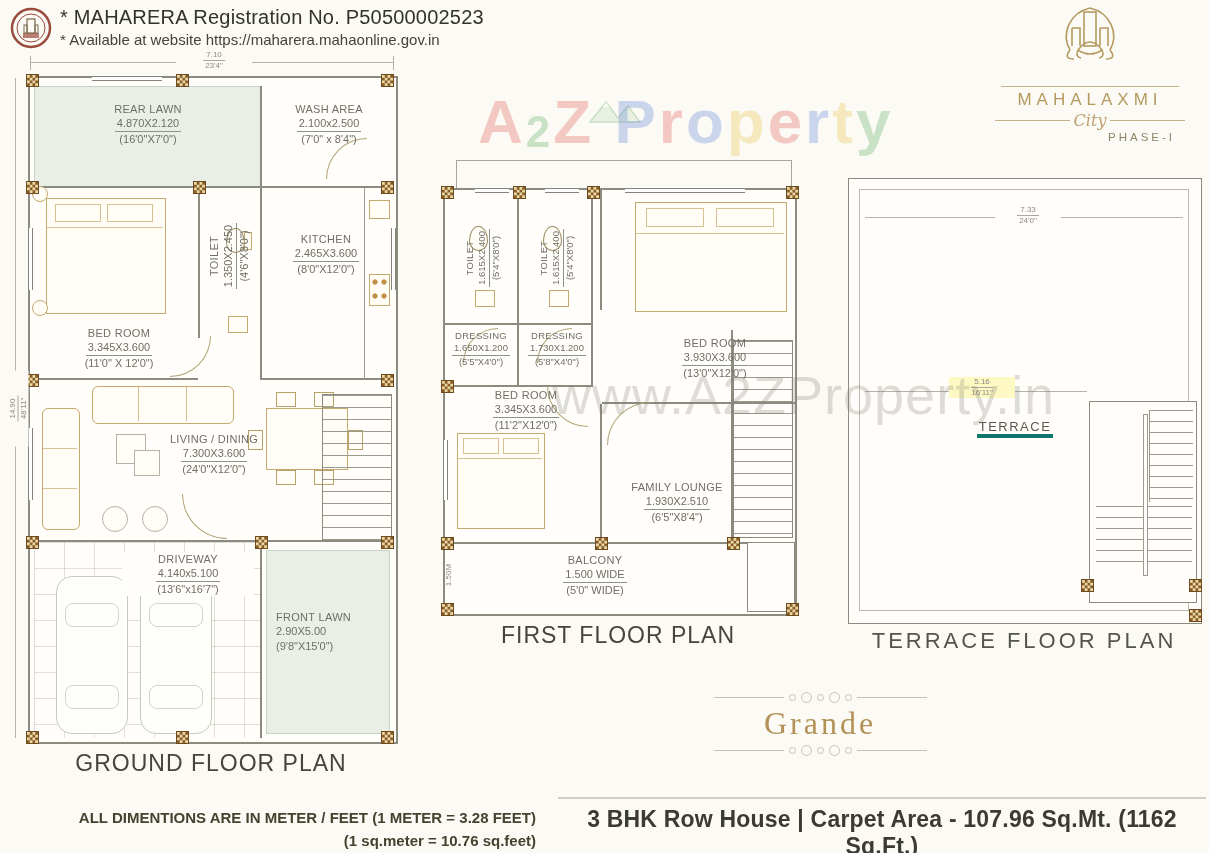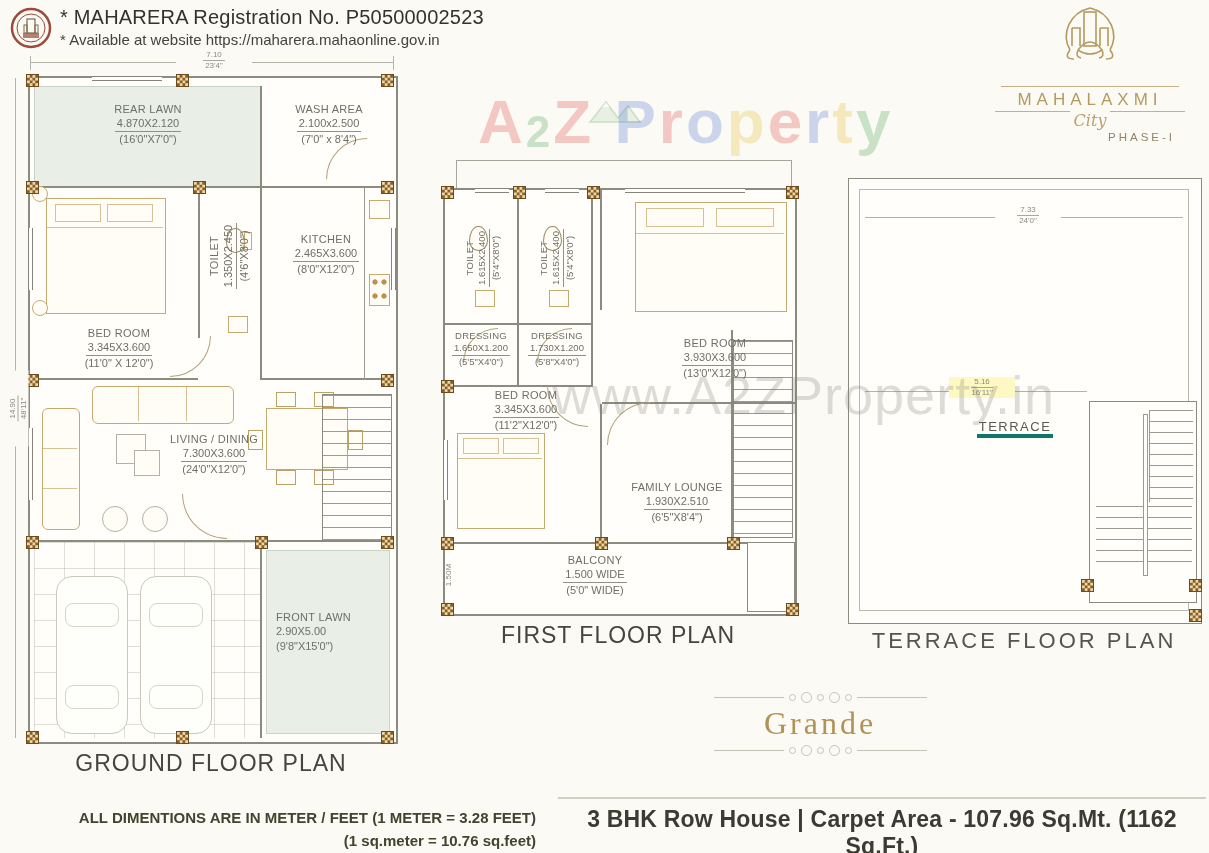--- a/index.html
+++ b/index.html
@@ -9,21 +9,21 @@
   }
   .abs{position:absolute;}
   
   #seal{left:10px;top:7px;width:42px;height:42px;}
   #reg-line1{left:60px;top:6px;font-size:20px;color:#33332c;letter-spacing:.2px;}
   #reg-line2{left:60px;top:31px;font-size:15px;color:#44443a;}
   
   #brand{left:995px;top:4px;width:190px;text-align:center;color:#b59a60;}
   #brand .bline{height:1px;background:#c6b088;margin:2px 6px;}
   #brand-name{font-size:17px;letter-spacing:5px;margin:3px 0 1px 0;}
-  #brand-cityrow{display:flex;justify-content:center;gap:4px;}
+  #brand-cityrow{display:flex;align-items:center;justify-content:center;gap:4px;}
   #brand-cityrow .bline{flex:1;margin:0;}
   #brand-script{font-family:"DejaVu Serif",serif;font-style:italic;font-size:16px;color:#bca271;}
   #brand-phase{font-size:11.5px;letter-spacing:3px;color:#8f8468;text-align:right;padding-right:10px;margin-top:1px;}
   
   #wm1{left:478px;top:86px;font-size:62px;font-weight:bold;letter-spacing:3px;opacity:.30;z-index:40;white-space:nowrap;}
   #wm1 .wl{white-space:pre;}
   #wm1 .wl2{font-size:44px;vertical-align:-4px;}
   #wm-hills{left:588px;top:96px;opacity:.45;z-index:40;}
   #wm2{left:552px;top:364px;font-size:54px;color:#7c7c72;opacity:.25;letter-spacing:1px;z-index:40;white-space:nowrap;}
   
@@ -265,20 +265,25 @@
   <div id="rl-kitchen" class="rlabel">
     <span class="nm">KITCHEN</span>
     <span class="dm">2.465X3.600</span>
     <span class="ft">(8'0"X12'0")</span>
   </div>
   <div id="rl-living" class="rlabel">
     <span class="nm">LIVING / DINING</span>
     <span class="dm">7.300X3.600</span>
     <span class="ft">(24'0"X12'0")</span>
   </div>
+  <div id="rl-drive" class="rlabel">
+    <span class="nm">DRIVEWAY</span>
+    <span class="dm">4.140x5.100</span>
+    <span class="ft">(13'6"x16'7")</span>
+  </div>
   <div id="rl-front" class="rlabel noline">
     <span class="nm">FRONT LAWN</span>
     <span class="dm">2.90X5.00</span>
     <span class="ft">(9'8"X15'0")</span>
   </div>
 
   <div id="g-bed" class="furn">
     <div class="in pil1"></div>
     <div class="in pil2"></div>
     <div class="hline"></div>

